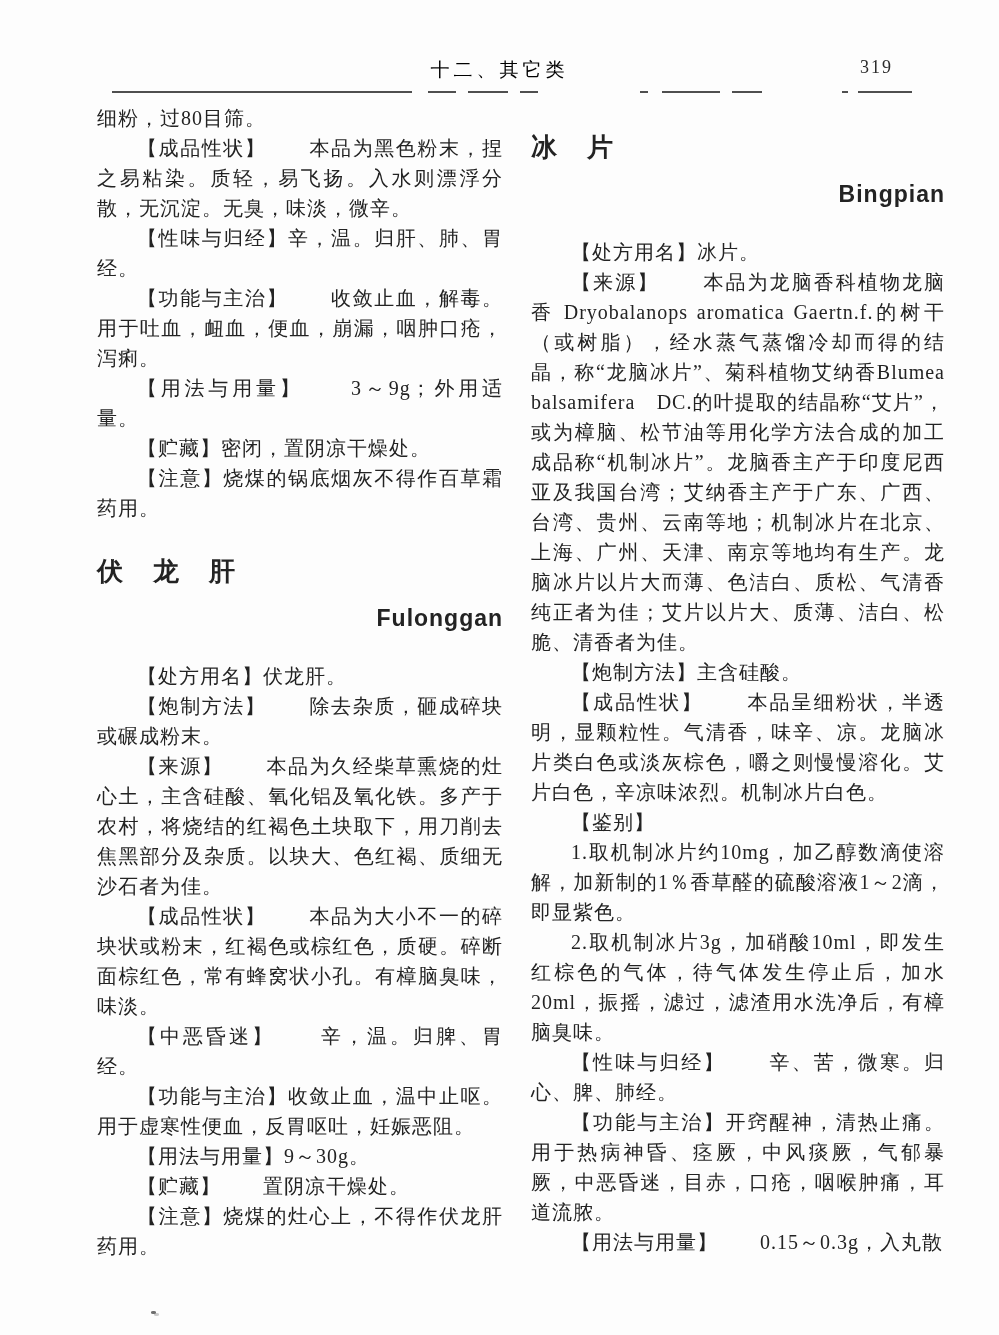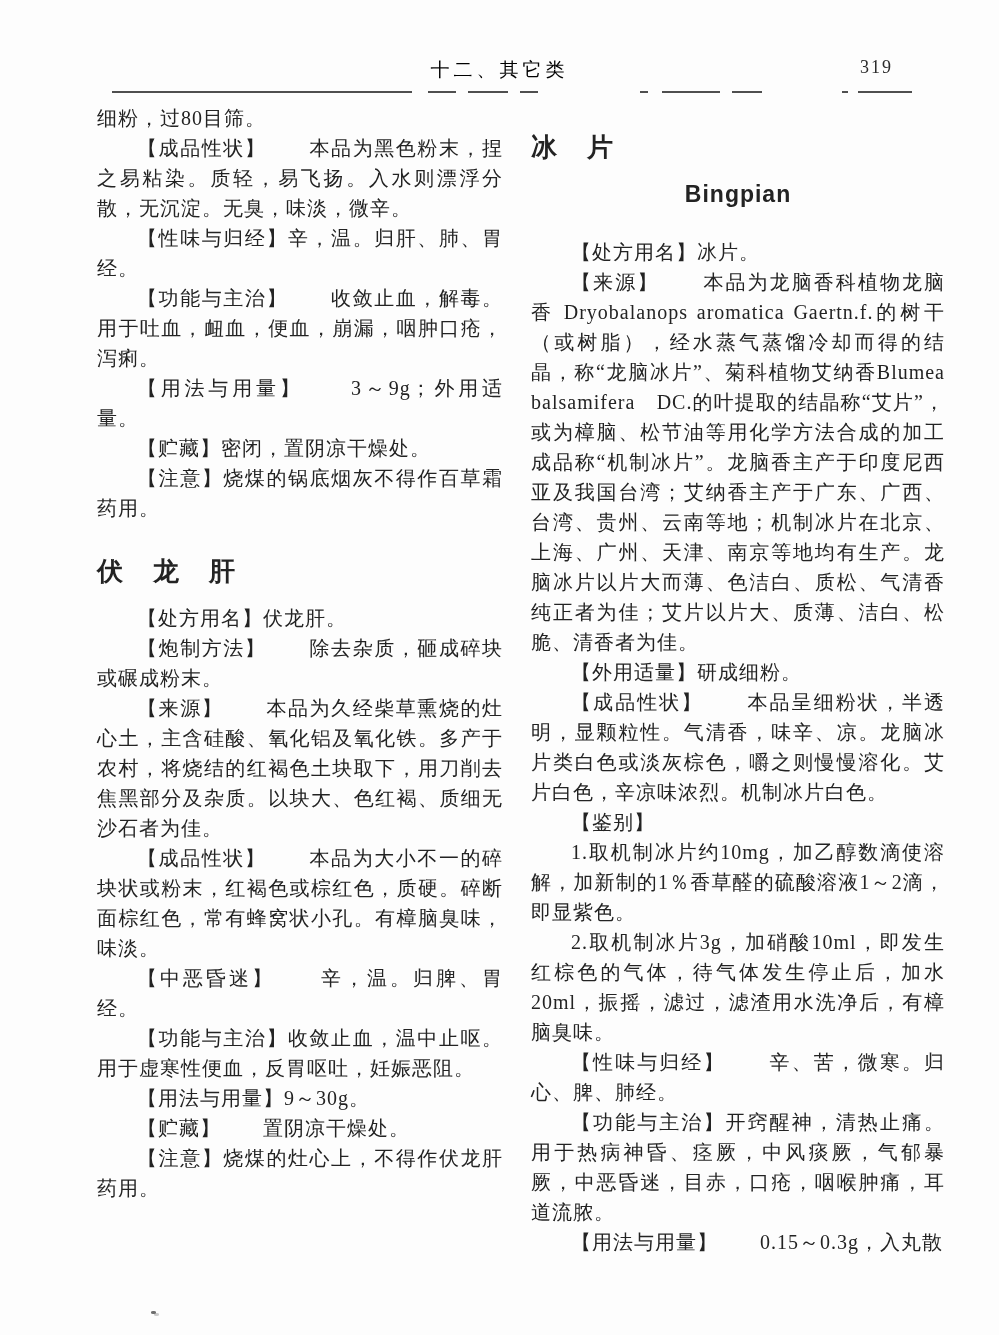--- a/index.html
+++ b/index.html
@@ -64,21 +64,21 @@
   .cn-heading{
     margin:32px 0 14px;
     font-size:26px;line-height:34px;font-weight:700;
     text-align:left;letter-spacing:2px;text-indent:0;
   }
   .col-right .cn-heading:first-child{margin-top:28px;}
   .py-heading{
     margin:0 0 28px;
     font-family:"Liberation Sans","DejaVu Sans",sans-serif;
     font-size:23px;line-height:30px;font-weight:700;
-    text-align:center;letter-spacing:1px;
+    text-align:right;letter-spacing:1px;
   }
 
   
   .speck{
     position:absolute;left:151px;top:1311px;width:5px;height:3px;
     background:#6e6e6e;border-radius:40%;
     box-shadow:3px 2px 0 0 rgba(110,110,110,.35);
   }
 </style>
 </head>
@@ -93,36 +93,37 @@
   <main class="columns">
     <section class="col col-left">
         <p class="para">细粉，过80目筛。</p>
         <p class="para ind">【成品性状】　　本品为黑色粉末，捏之易粘染。质轻，易飞扬。入水则漂浮分散，无沉淀。无臭，味淡，微辛。</p>
         <p class="para ind">【性味与归经】辛，温。归肝、肺、胃经。</p>
         <p class="para ind">【功能与主治】　　收敛止血，解毒。用于吐血，衄血，便血，崩漏，咽肿口疮，泻痢。</p>
         <p class="para ind">【用法与用量】　　3～9g；外用适量。</p>
         <p class="para ind">【贮藏】密闭，置阴凉干燥处。</p>
         <p class="para ind">【注意】烧煤的锅底烟灰不得作百草霜药用。</p>
         <h2 class="cn-heading">伏　龙　肝</h2>
+        <h3 class="py-heading">Fulonggan</h3>
         <p class="para ind">【处方用名】伏龙肝。</p>
         <p class="para ind">【炮制方法】　　除去杂质，砸成碎块或碾成粉末。</p>
         <p class="para ind">【来源】　　本品为久经柴草熏烧的灶心土，主含硅酸、氧化铝及氧化铁。多产于农村，将烧结的红褐色土块取下，用刀削去焦黑部分及杂质。以块大、色红褐、质细无沙石者为佳。</p>
         <p class="para ind">【成品性状】　　本品为大小不一的碎块状或粉末，红褐色或棕红色，质硬。碎断面棕红色，常有蜂窝状小孔。有樟脑臭味，味淡。</p>
         <p class="para ind">【中恶昏迷】　　辛，温。归脾、胃经。</p>
         <p class="para ind">【功能与主治】收敛止血，温中止呕。用于虚寒性便血，反胃呕吐，妊娠恶阻。</p>
         <p class="para ind">【用法与用量】9～30g。</p>
         <p class="para ind">【贮藏】　　置阴凉干燥处。</p>
         <p class="para ind">【注意】烧煤的灶心上，不得作伏龙肝药用。</p>
       </section>
     <section class="col col-right">
         <h2 class="cn-heading">冰　片</h2>
         <h3 class="py-heading">Bingpian</h3>
         <p class="para ind">【处方用名】冰片。</p>
         <p class="para ind">【来源】　　本品为龙脑香科植物龙脑香 Dryobalanops aromatica Gaertn.f.的树干（或树脂），经水蒸气蒸馏冷却而得的结晶，称“龙脑冰片”、菊科植物艾纳香Blumea balsamifera　DC.的叶提取的结晶称“艾片”，或为樟脑、松节油等用化学方法合成的加工成品称“机制冰片”。龙脑香主产于印度尼西亚及我国台湾；艾纳香主产于广东、广西、台湾、贵州、云南等地；机制冰片在北京、上海、广州、天津、南京等地均有生产。龙脑冰片以片大而薄、色洁白、质松、气清香纯正者为佳；艾片以片大、质薄、洁白、松脆、清香者为佳。</p>
-        <p class="para ind">【外用适量】研成细粉。</p>
+        <p class="para ind">【炮制方法】主含硅酸。</p>
         <p class="para ind">【成品性状】　　本品呈细粉状，半透明，显颗粒性。气清香，味辛、凉。龙脑冰片类白色或淡灰棕色，嚼之则慢慢溶化。艾片白色，辛凉味浓烈。机制冰片白色。</p>
         <p class="para ind">【鉴别】</p>
         <p class="para ind">1.取机制冰片约10mg，加乙醇数滴使溶解，加新制的1％香草醛的硫酸溶液1～2滴，即显紫色。</p>
         <p class="para ind">2.取机制冰片3g，加硝酸10ml，即发生红棕色的气体，待气体发生停止后，加水20ml，振摇，滤过，滤渣用水洗净后，有樟脑臭味。</p>
         <p class="para ind">【性味与归经】　　辛、苦，微寒。归心、脾、肺经。</p>
         <p class="para ind">【功能与主治】开窍醒神，清热止痛。用于热病神昏、痉厥，中风痰厥，气郁暴厥，中恶昏迷，目赤，口疮，咽喉肿痛，耳道流脓。</p>
         <p class="para ind">【用法与用量】　　0.15～0.3g，入丸散</p>
       </section>
   </main>
   <div class="speck"></div>

